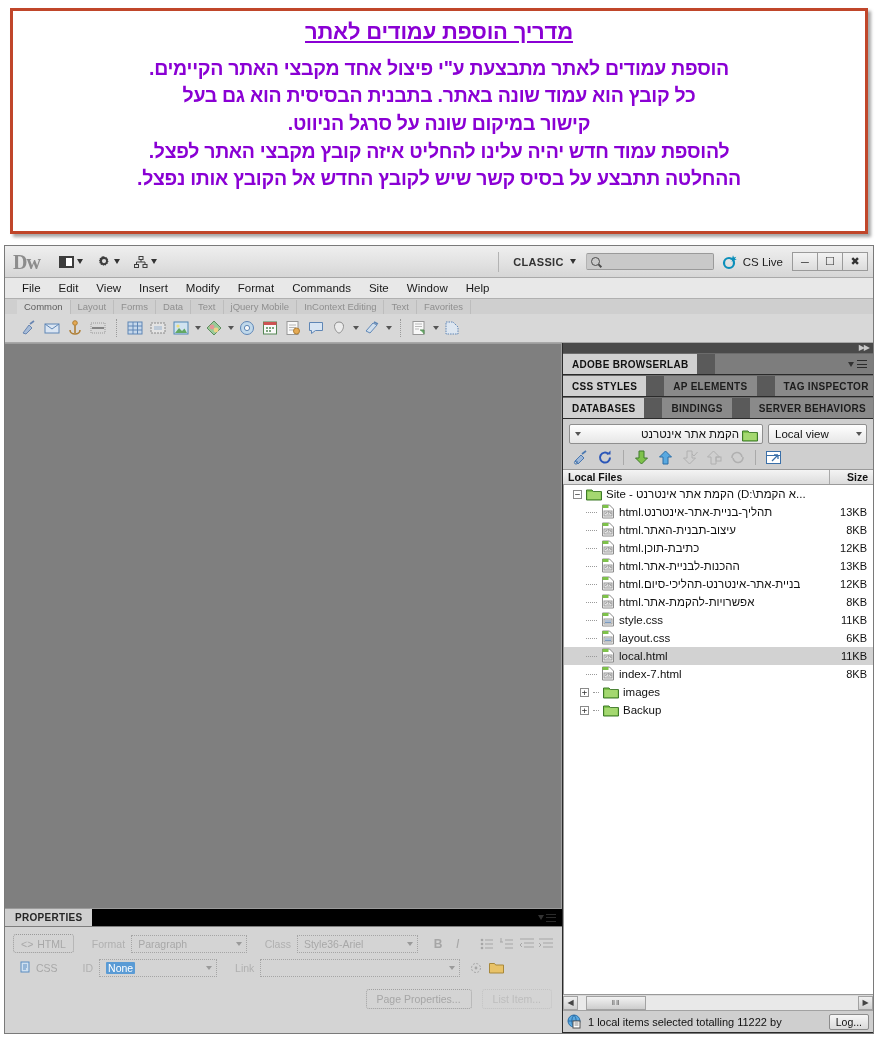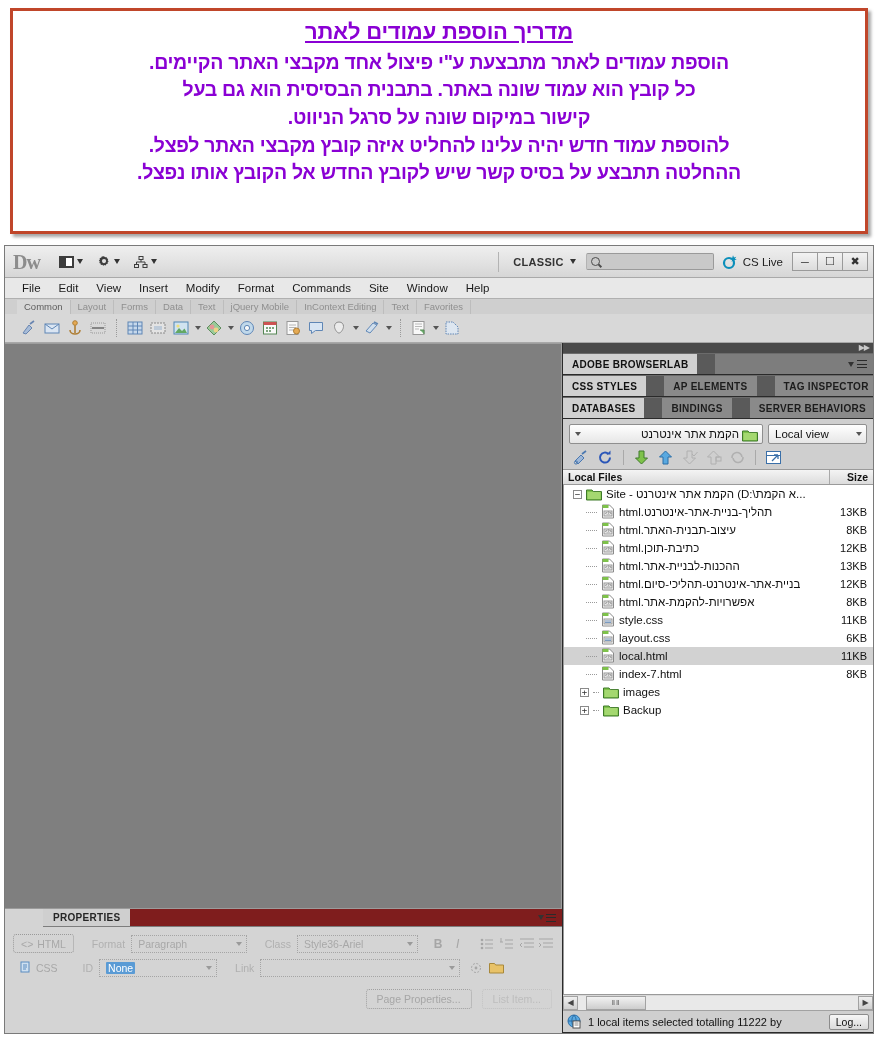--- a/index.html
+++ b/index.html
@@ -24,21 +24,21 @@
     text-align: center;
     padding: 6px 18px 2px 18px;
     box-shadow: 3px 3px 3px rgba(0,0,0,0.35);
   }
   #banner-title {
     color: #8a00d4;
     font-weight: bold;
     font-size: 22px;
     text-decoration: underline;
     line-height: 1.35;
-    margin-bottom: 2px;
+    margin-bottom: 8px;
     letter-spacing: -0.2px;
   }
   .banner-line {
     color: #8a00d4;
     font-weight: bold;
     font-size: 19.5px;
     line-height: 1.42;
     letter-spacing: -0.3px;
     white-space: nowrap;
   }
@@ -136,23 +136,22 @@
   #left-col { width:559px; display:flex;flex-direction:column;min-width:0; }
   #doc-canvas { flex:1 1 auto; background:#7f7f7f; border-top:1px solid #9e9e9e; border-right:1px solid #9e9e9e;}
 
   
   #properties {
     flex:0 0 auto; height:125px;
     background:#d4d4d4; border-top:1px solid #9b9b9b;
     display:flex;flex-direction:column;
   }
   #prop-titlebar {
-    height:18px;background:#7f1d1d;display:flex;align-items:stretch;
+    height:18px;background:#000000;display:flex;align-items:stretch;
     border-bottom:1px solid #7d7d7d;
-    margin-left:38px;
   }
   #prop-tab {
     background:#cfcfcf; font-size:10px;font-weight:bold;color:#262626;
     display:flex;align-items:center;padding:0 10px;letter-spacing:0.3px;
   }
   #prop-menu-ic { margin-left:auto;display:flex;align-items:center;gap:2px;padding-right:6px; }
   .ham { width:10px;height:8px;display:flex;flex-direction:column;justify-content:space-between; }
   .ham i { display:block;height:1px;background:#2b2b2b; }
   #prop-content { flex:1 1 auto;position:relative;padding:6px 8px 0 8px; }
   .prop-row { display:flex;align-items:center;height:21px;margin-bottom:3px; }

